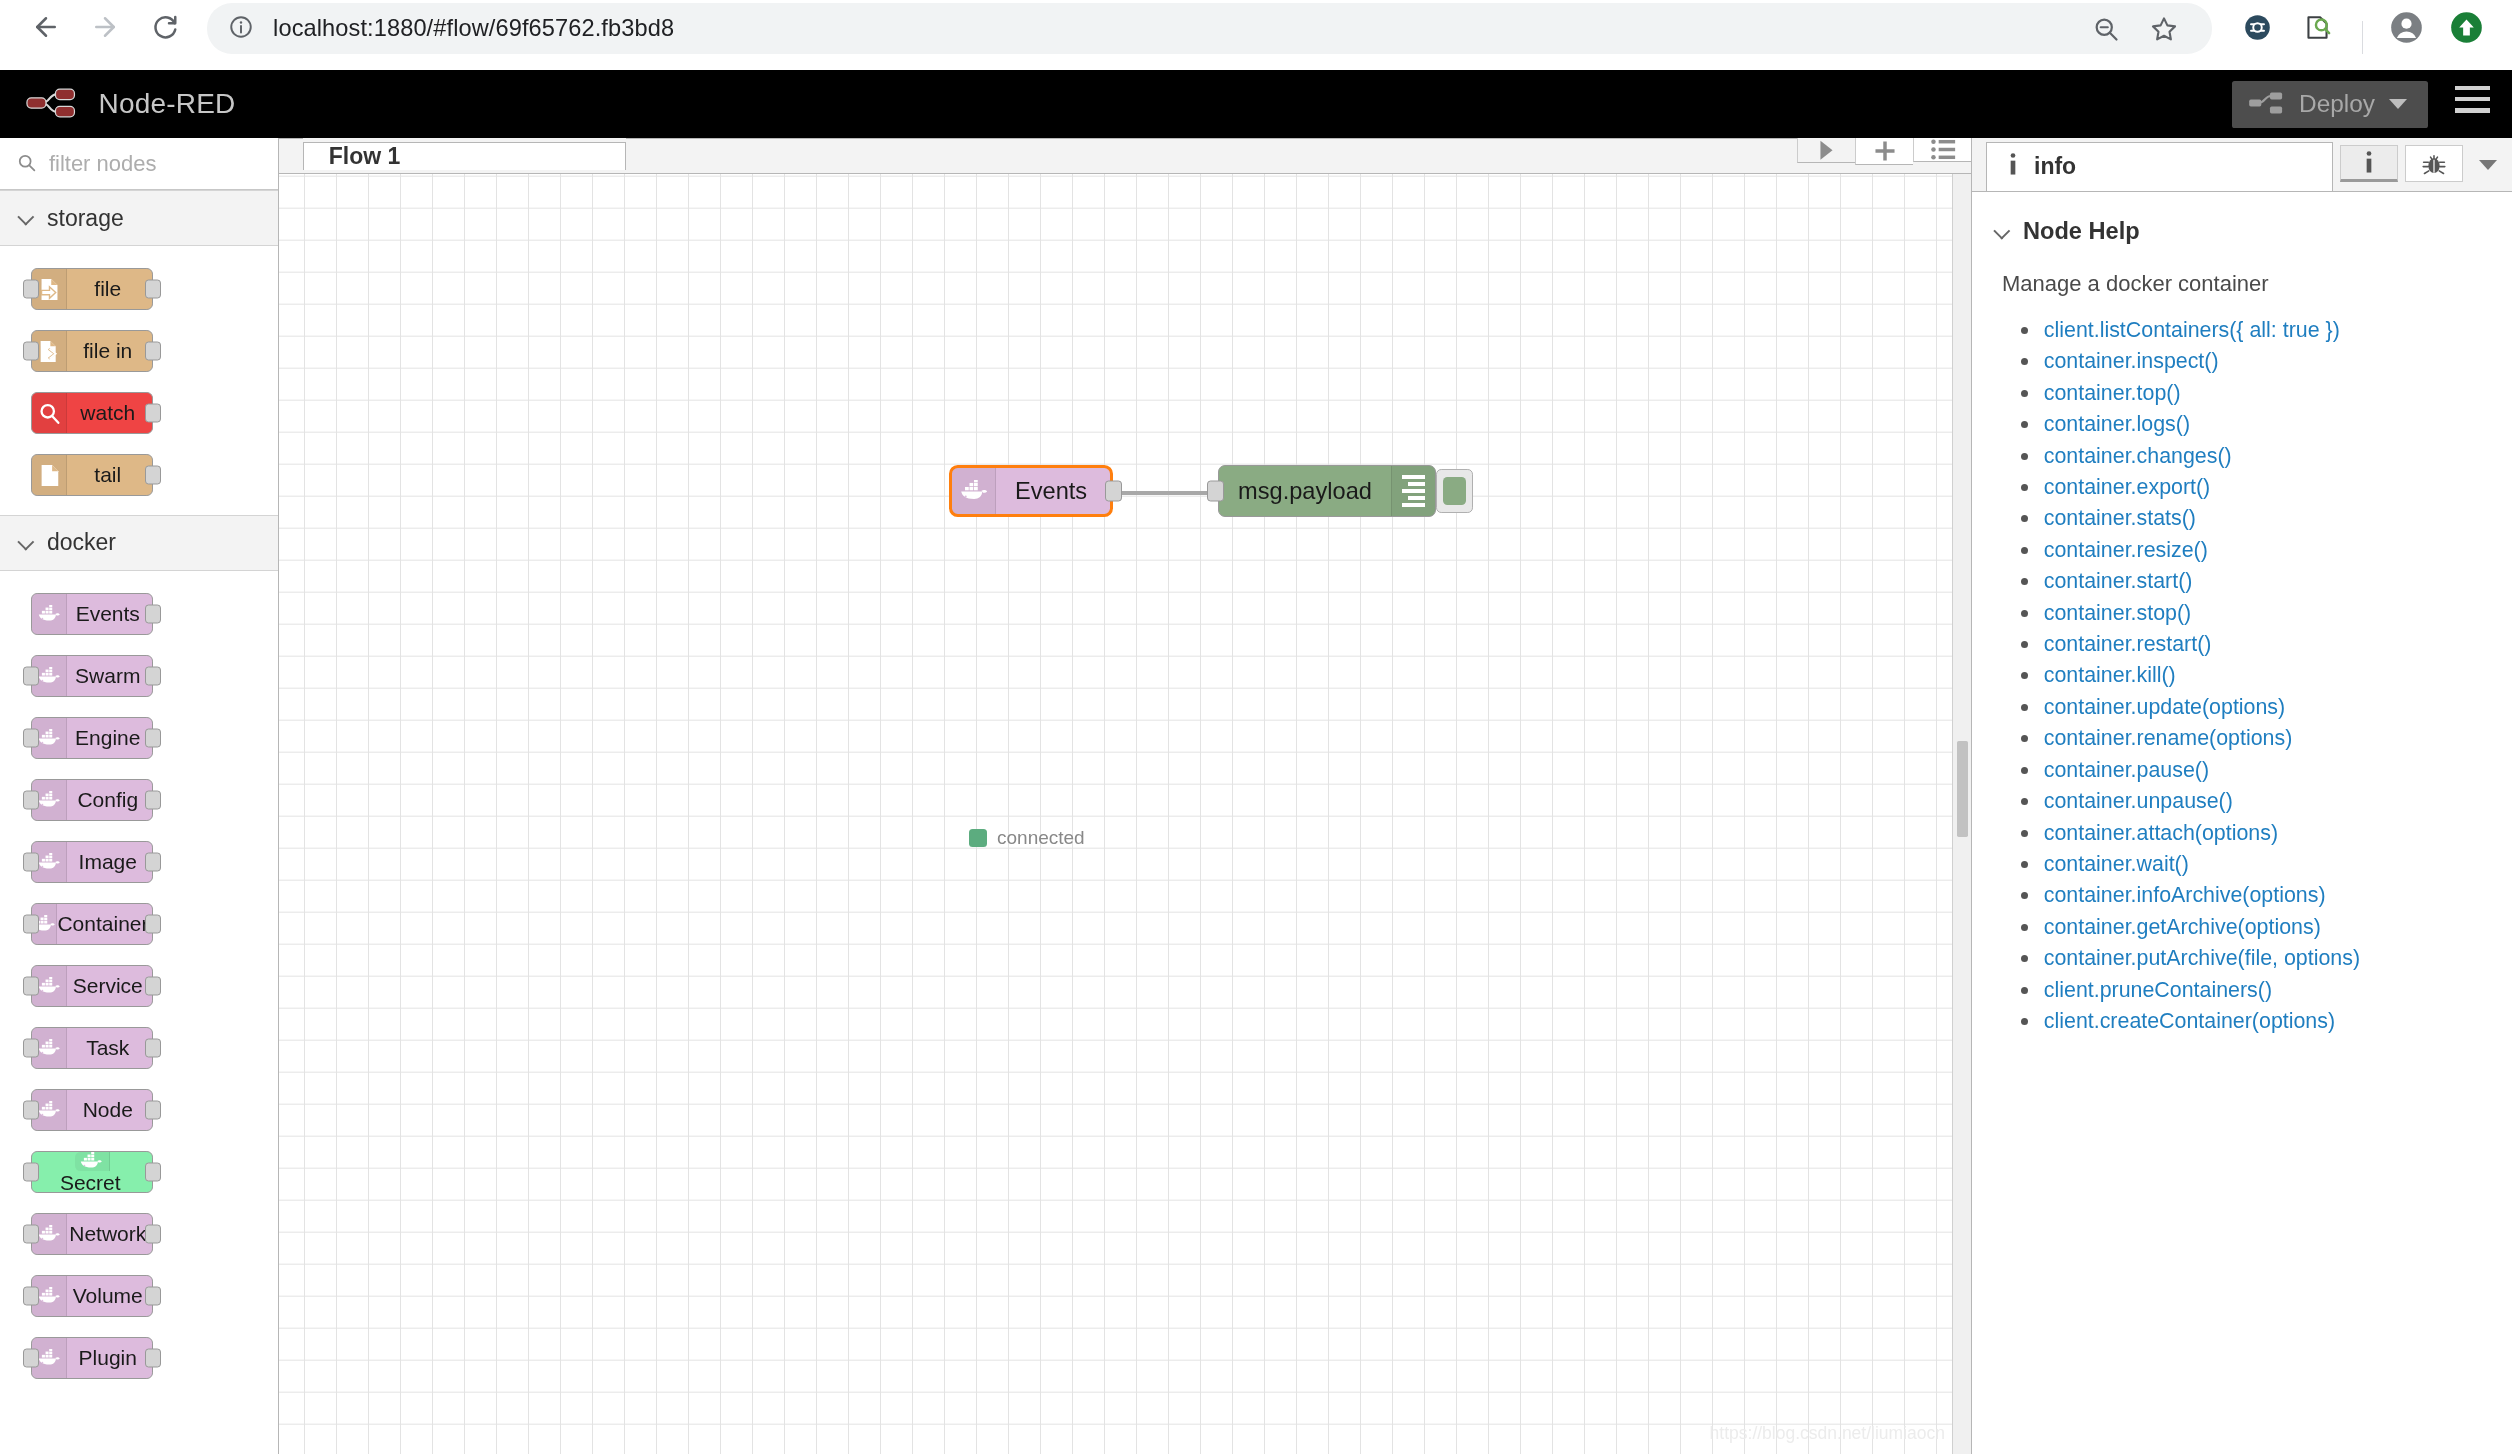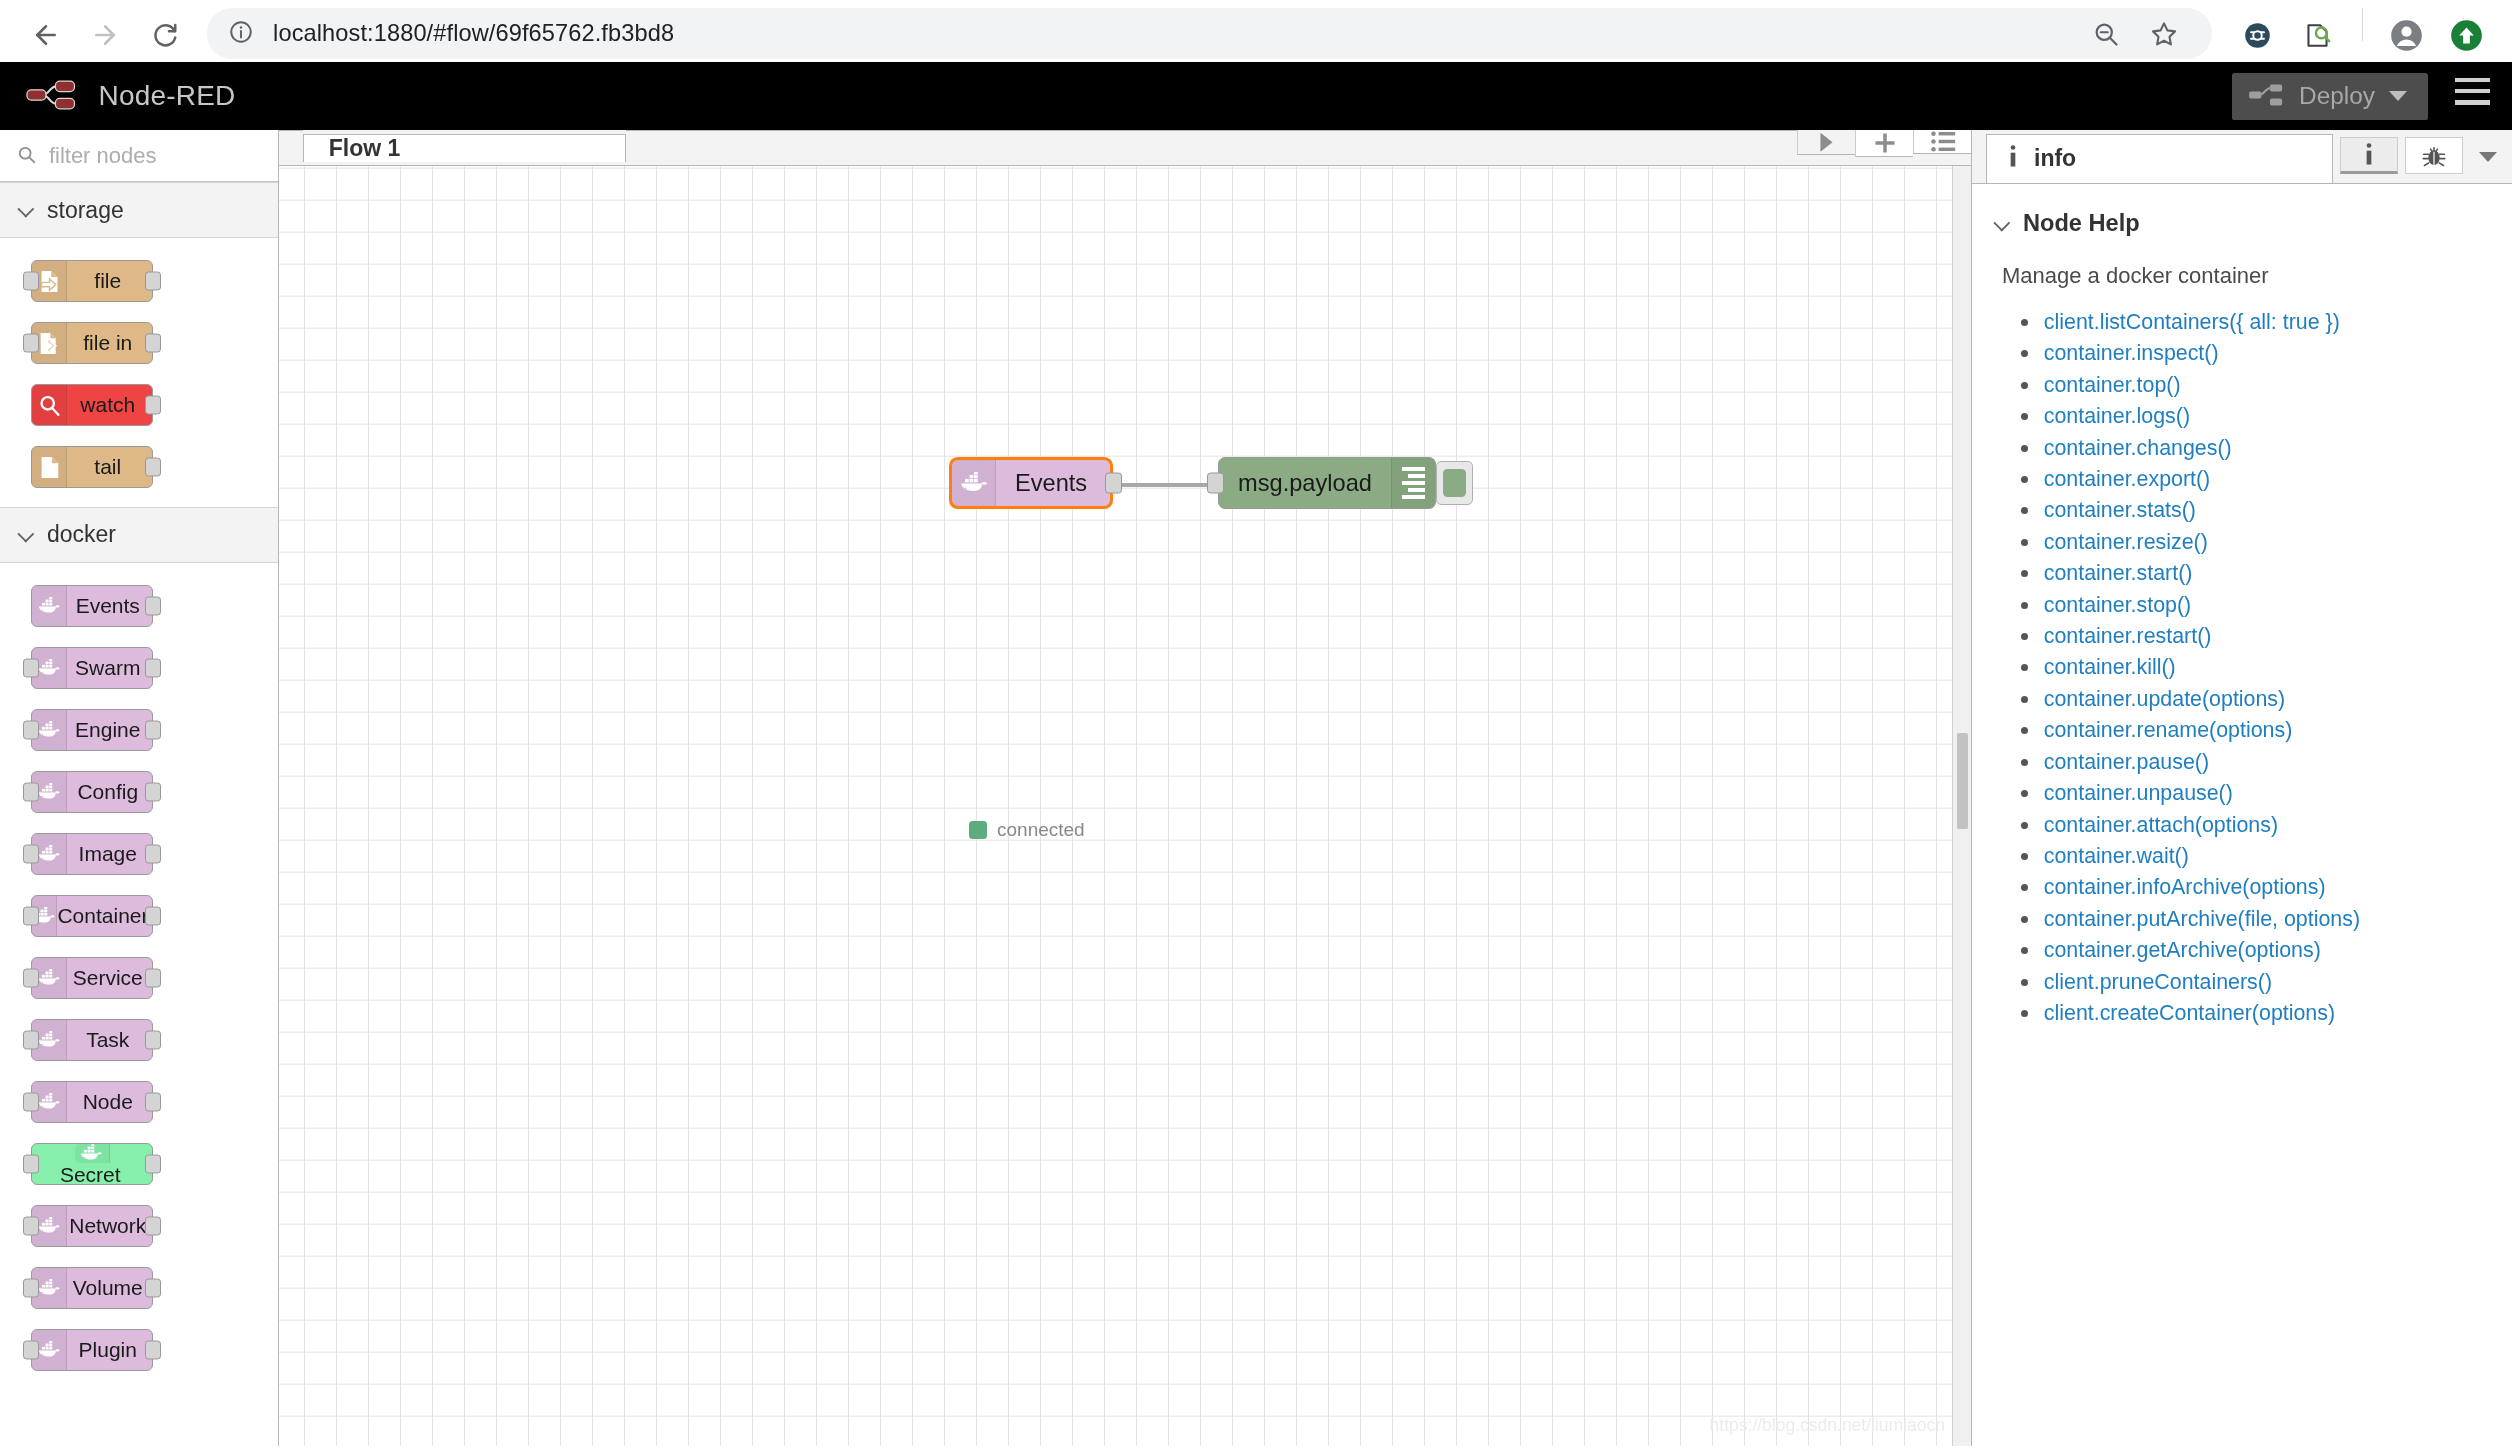--- a/index.html
+++ b/index.html
@@ -4,23 +4,23 @@
 <style>
   * { box-sizing: border-box; margin: 0; padding: 0; }
   html, body {
     width: 2512px; height: 1454px;
     font-family: "Liberation Sans", sans-serif;
     background: #fff; overflow: hidden;
   }
 
   
   .browser-bar {
-    height: 62px; background: #ffffff;
-    display: flex; align-items: flex-start;
-    padding: 8px 19px; gap: 5.2px;
+    height: 70px; background: #ffffff;
+    display: flex; align-items: flex-end;
+    padding: 16px 19px; gap: 5.2px;
   }
   .nav-btn {
     width: 54px; height: 54px; border-radius: 50%;
     display: flex; align-items: center; justify-content: center;
     flex: 0 0 auto;
   }
   .nav-btn svg { display: block; }
 
   .omnibox {
     flex: 1 1 auto; height: 51px; margin: 0 14px 0 10.5px;
@@ -860,21 +860,21 @@
           <li>container.stop()</li>
           <li>container.restart()</li>
           <li>container.kill()</li>
           <li>container.update(options)</li>
           <li>container.rename(options)</li>
           <li>container.pause()</li>
           <li>container.unpause()</li>
           <li>container.attach(options)</li>
           <li>container.wait()</li>
           <li>container.infoArchive(options)</li>
+          <li>container.getArchive(options)</li>
           <li>container.putArchive(file, options)</li>
-          <li>container.getArchive(options)</li>
           <li>client.pruneContainers()</li>
           <li>client.createContainer(options)</li>
         </ul>
     </div>
   </div>
 </div>
 
 
 </body></html>

